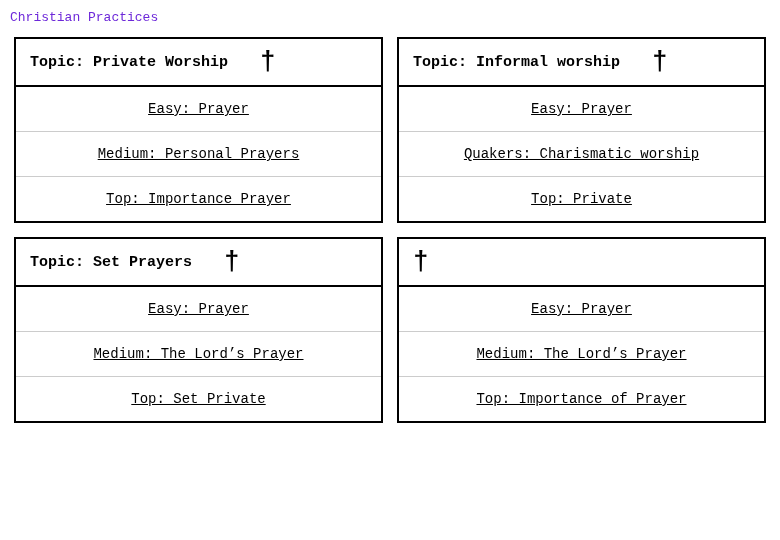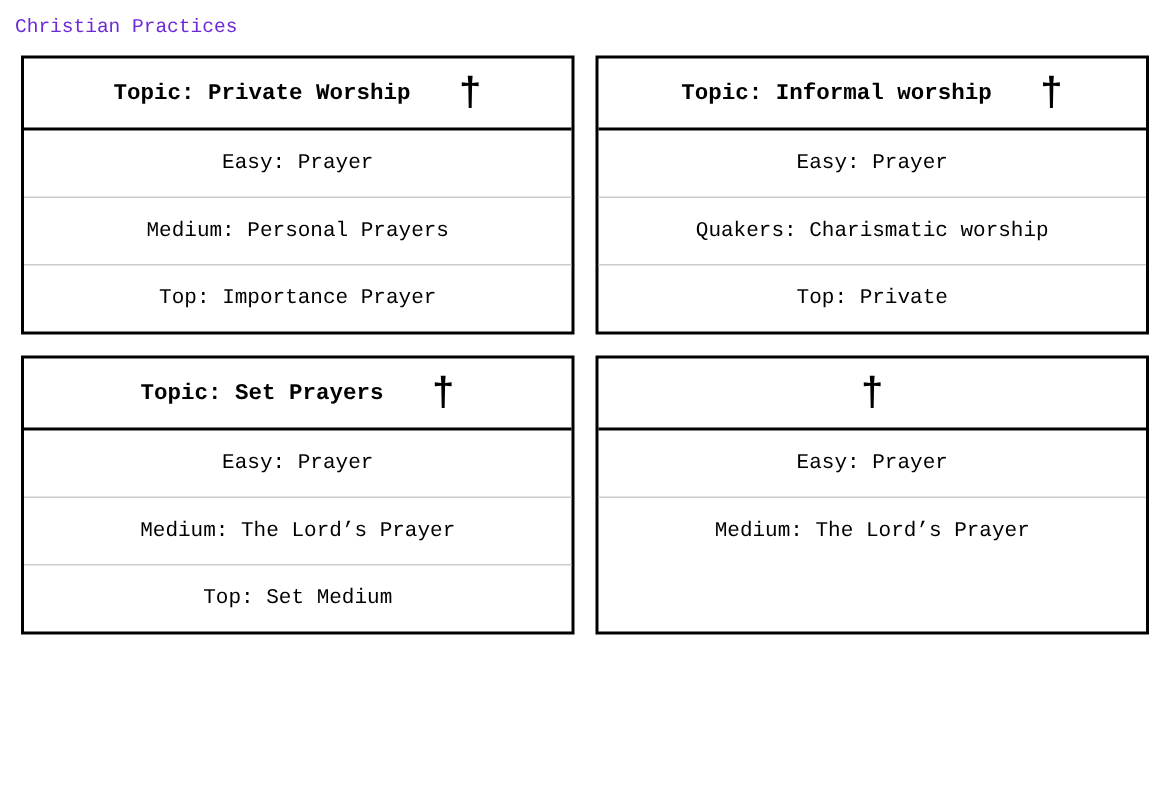--- a/index.html
+++ b/index.html
@@ -22,41 +22,42 @@
       padding: 4px;
     }
     .card {
       border: 2px solid #000;
       display: flex;
       flex-direction: column;
     }
     .card-header {
       display: flex;
       align-items: center;
-      justify-content: center;
+      justify-content: flex-start;
       padding: 10px 14px;
       border-bottom: 2px solid #000;
       gap: 32px;
     }
     .card-header-title {
       font-weight: bold;
       font-size: 15px;
     }
     .cross-icon {
       font-size: 26px;
       font-weight: bold;
       line-height: 1;
       color: #000;
       display: inline-block;
     }
     .card-row {
       border-bottom: 1px solid #ccc;
       padding: 14px 10px;
       text-align: center;
       font-size: 14px;
+      text-decoration: underline;
     }
     .card-row:last-child {
       border-bottom: none;
     }
   </style>
 </head>
 <body>
 
 <div class="page-title">Christian Practices</div>
 
@@ -79,22 +80,23 @@
       <div class="card-row">Quakers: Charismatic worship</div>
       <div class="card-row">Top: Private</div>
     </div>
     <div class="card">
       <div class="card-header">
         <span class="card-header-title">Topic: Set Prayers</span>
         <span class="cross-icon">†</span>
       </div>
       <div class="card-row">Easy: Prayer</div>
       <div class="card-row">Medium: The Lord’s Prayer</div>
-      <div class="card-row">Top: Set Medium</div>
+      <div class="card-row">Top: Set Private</div>
     </div>
     <div class="card">
       <div class="card-header">
         <span class="cross-icon">†</span>
       </div>
       <div class="card-row">Easy: Prayer</div>
       <div class="card-row">Medium: The Lord’s Prayer</div>
+      <div class="card-row">Top: Importance of Prayer</div>
     </div>
   </div>
 
 </body></html>

